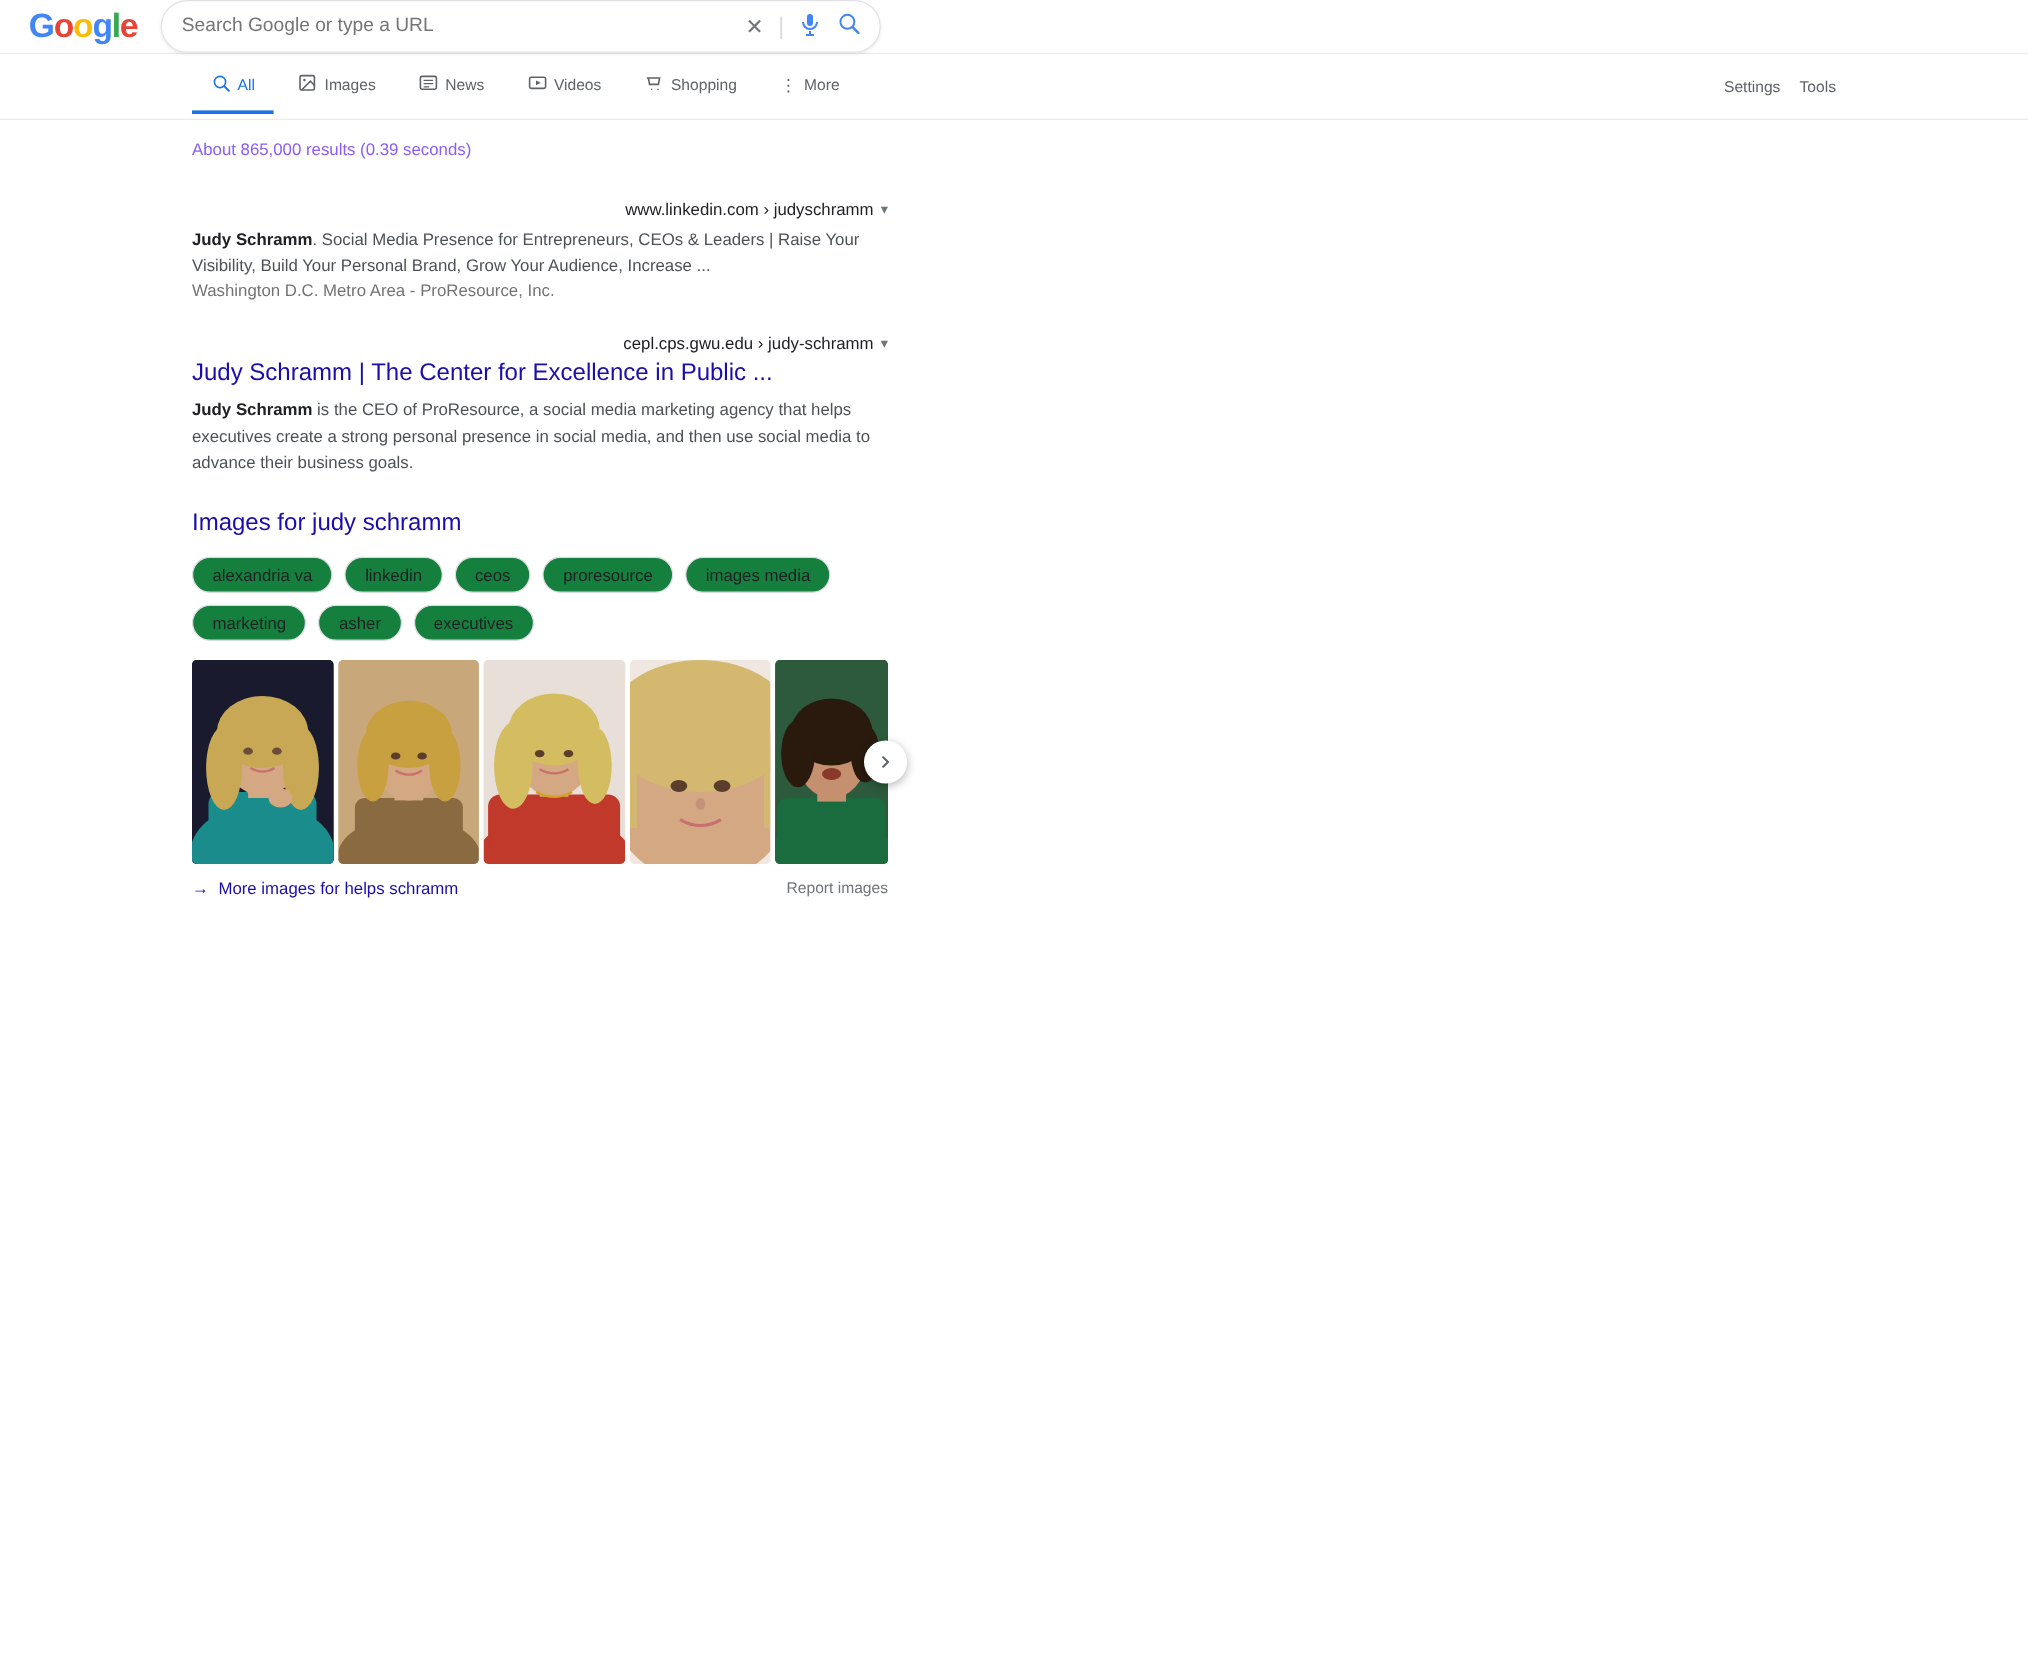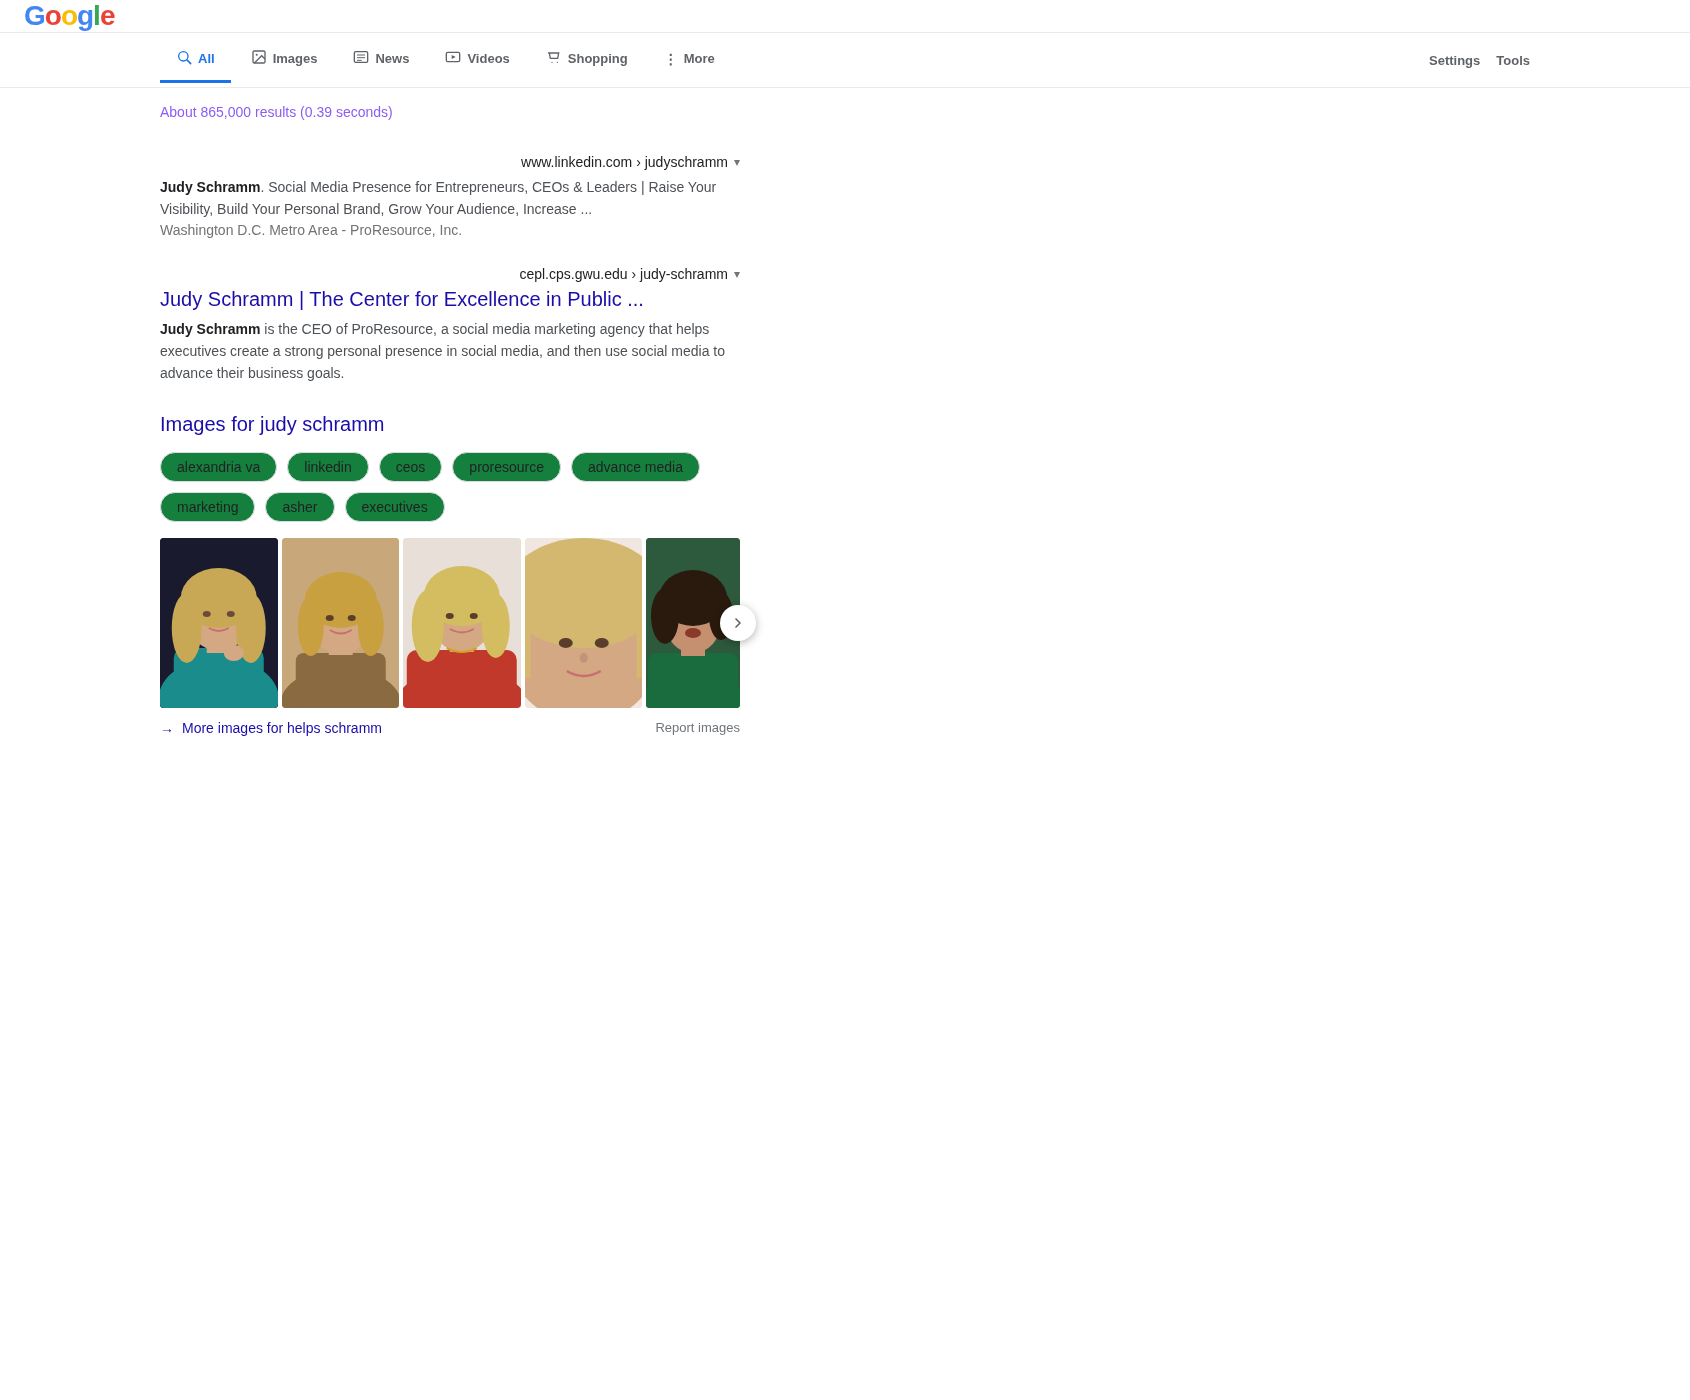--- a/index.html
+++ b/index.html
@@ -10,21 +10,21 @@
     .logo { font-size: 28px; font-weight: bold; letter-spacing: -1px; cursor: pointer; flex-shrink: 0; }
 
     .search-bar { display: flex; align-items: center; border: 1px solid #dfe1e5; border-radius: 24px; padding: 8px 16px; flex: 1; max-width: 600px; gap: 8px; box-shadow: 0 1px 3px rgba(0,0,0,0.1); }
     .search-input { border: none; outline: none; font-size: 16px; flex: 1; color: #202124; }
     .search-icons { display: flex; align-items: center; gap: 12px; }
     .clear-icon { color: #70757a; font-size: 18px; cursor: pointer; }
     .mic-icon { font-size: 18px; cursor: pointer; }
     .search-icon-btn { color: #4285F4; font-size: 20px; cursor: pointer; }
 
     
-    .nav-tabs { display: flex; align-items: center; padding: 4px 160px; gap: 4px; border-bottom: 1px solid #ebebeb; font-weight: bold; }
+    .nav-tabs { display: flex; align-items: center; padding: 4px 160px; gap: 4px; border-bottom: 1px solid #ebebeb; }
     .nav-tab { display: flex; align-items: center; gap: 6px; padding: 12px 16px; cursor: pointer; color: #5f6368; font-size: 13px; border-bottom: 3px solid transparent; text-decoration: none; }
     .nav-tab.active { color: #1a73e8; border-bottom: 3px solid #1a73e8; }
     .nav-tab-icon { font-size: 14px; }
     .nav-separator { flex: 1; }
     .settings-tools { display: flex; gap: 16px; color: #5f6368; font-size: 13px; cursor: pointer; }
 
     
     .main { padding: 16px 160px; max-width: 900px; }
     .results-count { color: #8b5cf6; font-size: 14px; margin-bottom: 34px; }
 
@@ -60,20 +60,41 @@
     
   </style>
 </head>
 <body>
 
 <div class="header">
   <div class="logo">
     <span style="color:#4285F4">G</span><span style="color:#EA4335">o</span><span style="color:#FBBC05">o</span><span style="color:#4285F4">g</span><span style="color:#34A853">l</span><span style="color:#EA4335">e</span>
   </div>
 
+  <div class="search-bar">
+    <input class="search-input" type="text" placeholder="Search Google or type a URL" style="">
+    <div class="search-icons">
+      <span class="clear-icon">✕</span>
+      <span style="color:#dadce0; font-size:20px;">|</span>
+      <span class="mic-icon">
+        <svg width="20" height="20" viewBox="0 0 24 24" fill="none">
+          <rect x="9" y="2" width="6" height="12" rx="3" fill="#4285F4"></rect>
+          <path d="M5 10a7 7 0 0014 0" stroke="#4285F4" stroke-width="2" fill="none"></path>
+          <line x1="12" y1="19" x2="12" y2="23" stroke="#4285F4" stroke-width="2"></line>
+          <line x1="8" y1="23" x2="16" y2="23" stroke="#4285F4" stroke-width="2"></line>
+        </svg>
+      </span>
+      <span class="search-icon-btn">
+        <svg width="20" height="20" viewBox="0 0 24 24" fill="none">
+          <circle cx="11" cy="11" r="7" stroke="#4285F4" stroke-width="2"></circle>
+          <line x1="16.5" y1="16.5" x2="22" y2="22" stroke="#4285F4" stroke-width="2.5" stroke-linecap="round"></line>
+        </svg>
+      </span>
+    </div>
+  </div>
 </div>
 
 <div class="nav-tabs">
   <a class="nav-tab active" href="#">
     <span class="nav-tab-icon">
       <svg width="16" height="16" viewBox="0 0 24 24">
           <circle cx="11" cy="11" r="7" stroke="#1a73e8" stroke-width="2" fill="none"></circle>
           <line x1="16.5" y1="16.5" x2="22" y2="22" stroke="#1a73e8" stroke-width="2.5" stroke-linecap="round"></line>
         </svg>
     </span>
@@ -156,21 +177,21 @@
   </div>
 
   <div class="images-section">
     <div class="images-heading">Images for judy schramm</div>
 
     <div class="filter-chips">
       <div class="chip">alexandria va</div>
       <div class="chip">linkedin</div>
       <div class="chip">ceos</div>
       <div class="chip">proresource</div>
-      <div class="chip">advance media</div>
+      <div class="chip">images media</div>
       <div class="chip">marketing</div>
       <div class="chip">asher</div>
       <div class="chip">executives</div>
     </div>
 
     <div style="position:relative;">
       <div class="image-grid">
 
         <div class="image-card" style="background:#1a1a2e;">
           <svg width="100%" height="100%" viewBox="0 0 200 170" preserveAspectRatio="xMidYMid slice">

